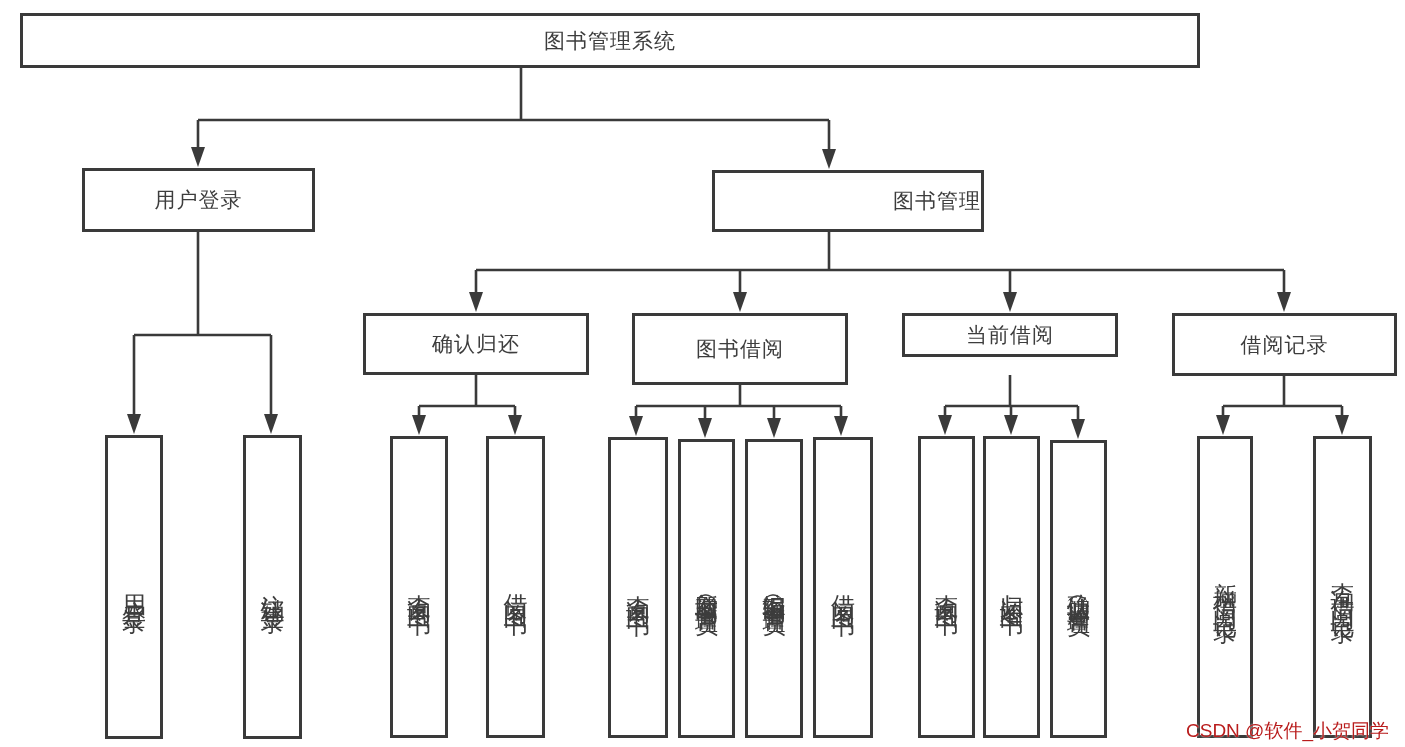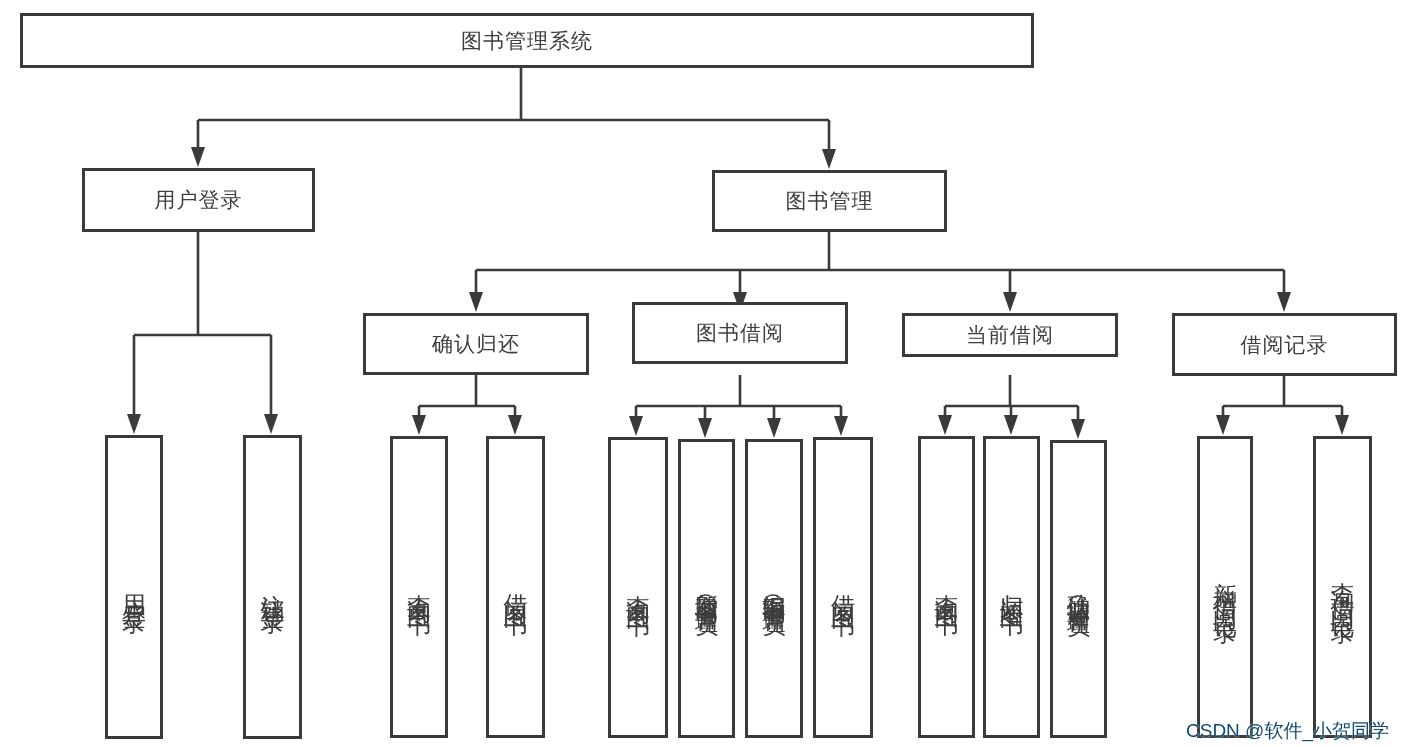--- a/index.html
+++ b/index.html
@@ -51,21 +51,21 @@
   }
   .leaf--med .vlabel {
     letter-spacing: 8px;
   }
   #watermark {
     position: absolute;
     left: 1186px;
     top: 718px;
     z-index: 3;
     font-size: 19px;
-    color: #0c4a6e;
+    color: #b91c1c;
     white-space: nowrap;
     text-shadow: 0 0 2px #ffffff;
   }
 </style>
 </head>
 <body>
 
 <div id="stage">
 
   <svg id="connectors" width="1405" height="747" viewBox="0 0 1405 747">
@@ -126,35 +126,35 @@
       <polygon points="774,438 767,418 781,418"></polygon>
       <polygon points="841,436 834,416 848,416"></polygon>
       <polygon points="945,435 938,415 952,415"></polygon>
       <polygon points="1011,435 1004,415 1018,415"></polygon>
       <polygon points="1078,439 1071,419 1085,419"></polygon>
       <polygon points="1223,435 1216,415 1230,415"></polygon>
       <polygon points="1342,435 1335,415 1349,415"></polygon>
     </g>
   </svg>
 
-  <div class="box" style="left:20px; top:13px; width:1014px; height:55px;">
+  <div class="box" style="left:20px; top:13px; width:1180px; height:55px;">
     <span class="hlabel">图书管理系统</span>
   </div>
 
   <div class="box" style="left:82px; top:168px; width:233px; height:64px;">
     <span class="hlabel">用户登录</span>
   </div>
-  <div class="box" style="left:712px; top:170px; width:235px; height:62px;">
+  <div class="box" style="left:712px; top:170px; width:272px; height:62px;justify-content:flex-end;">
     <span class="hlabel">图书管理</span>
   </div>
 
   <div class="box" style="left:363px; top:313px; width:226px; height:62px;">
     <span class="hlabel">确认归还</span>
   </div>
-  <div class="box" style="left:632px; top:302px; width:216px; height:62px;text-align:right;">
+  <div class="box" style="left:632px; top:313px; width:216px; height:72px;text-align:right;">
     <span class="hlabel">图书借阅</span>
   </div>
   <div class="box" style="left:902px; top:313px; width:216px; height:44px;">
     <span class="hlabel">当前借阅</span>
   </div>
   <div class="box" style="left:1172px; top:313px; width:225px; height:63px;">
     <span class="hlabel">借阅记录</span>
   </div>
 
   <div class="box leaf" style="left:105px; top:435px; width:58px; height:304px;">

